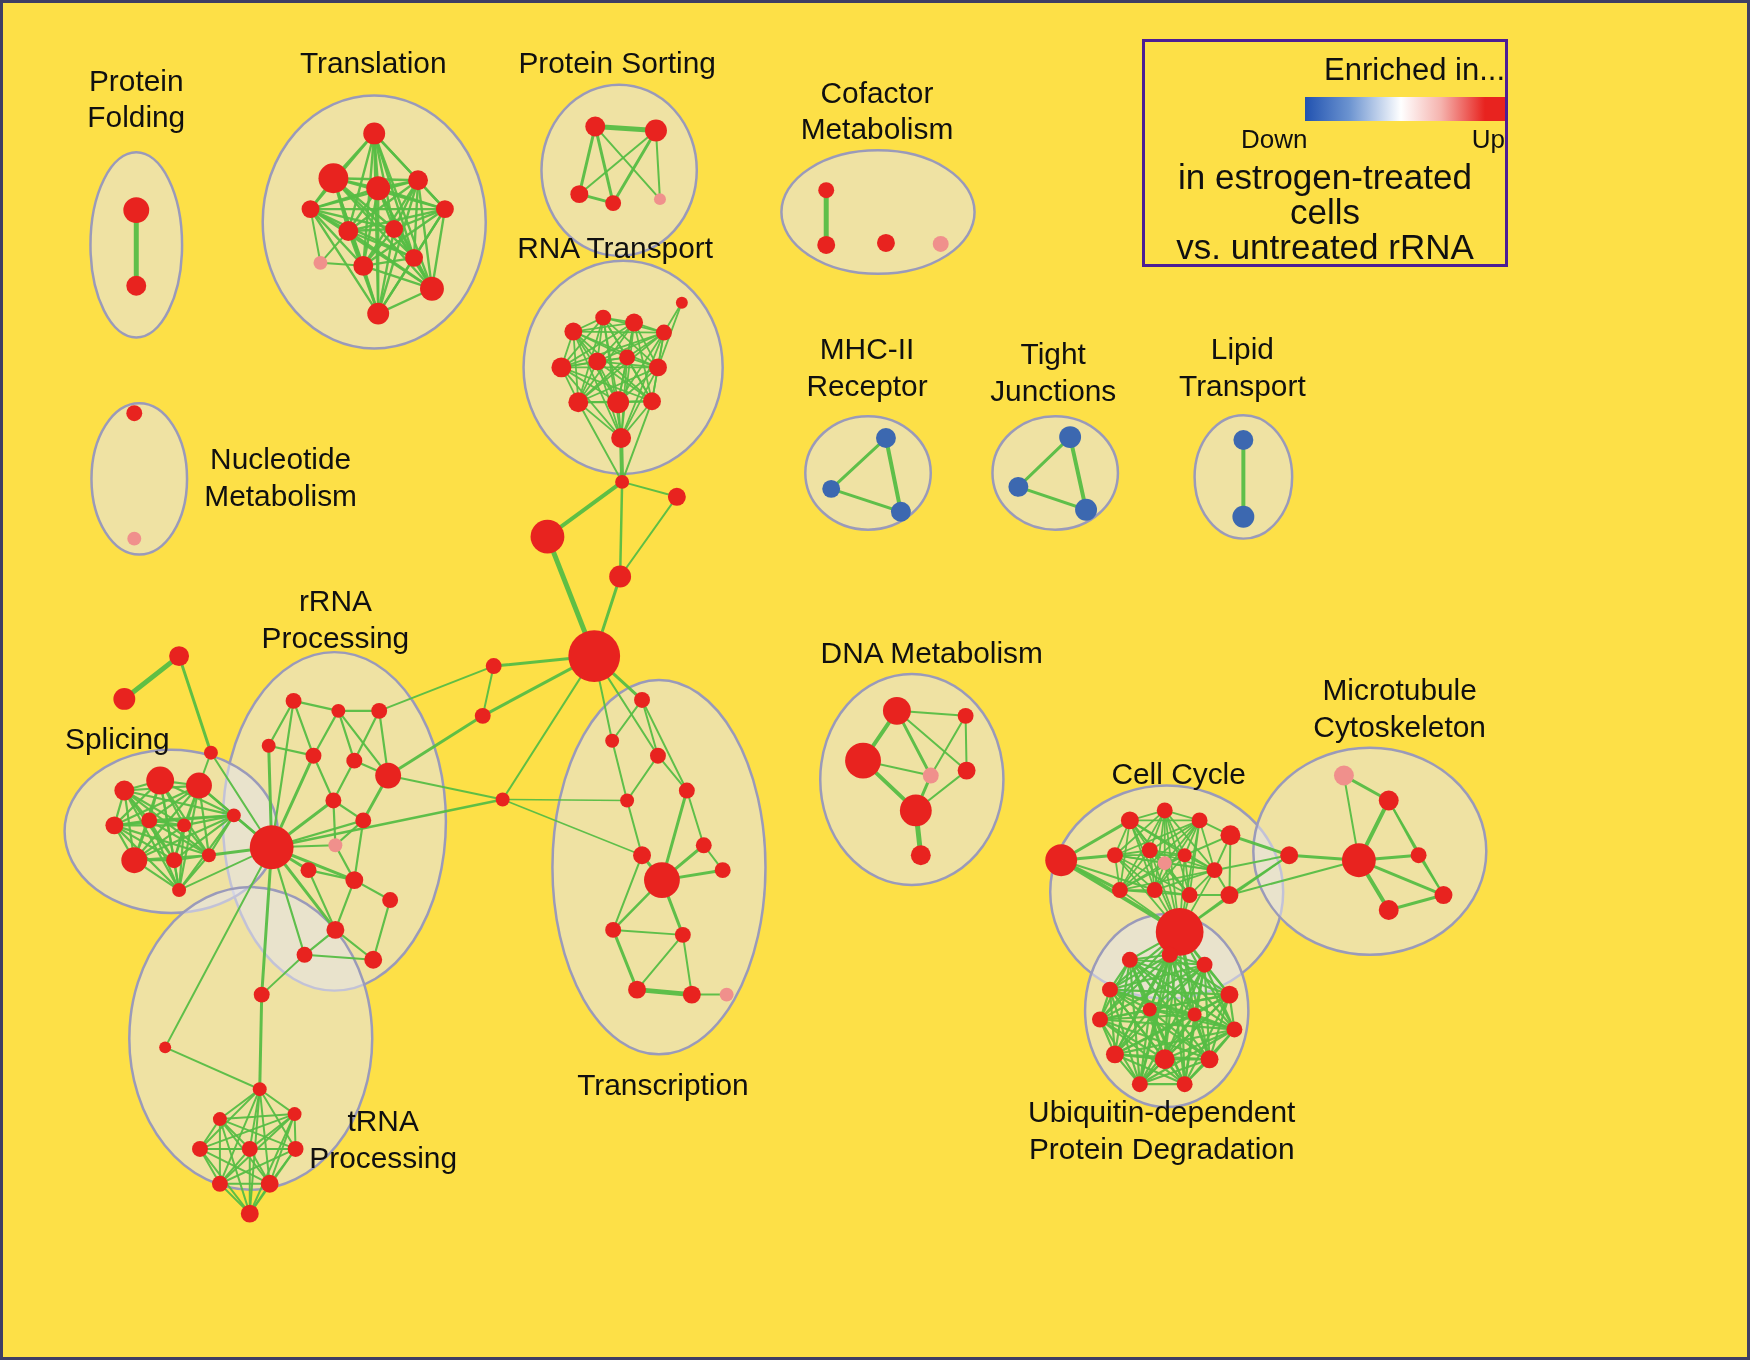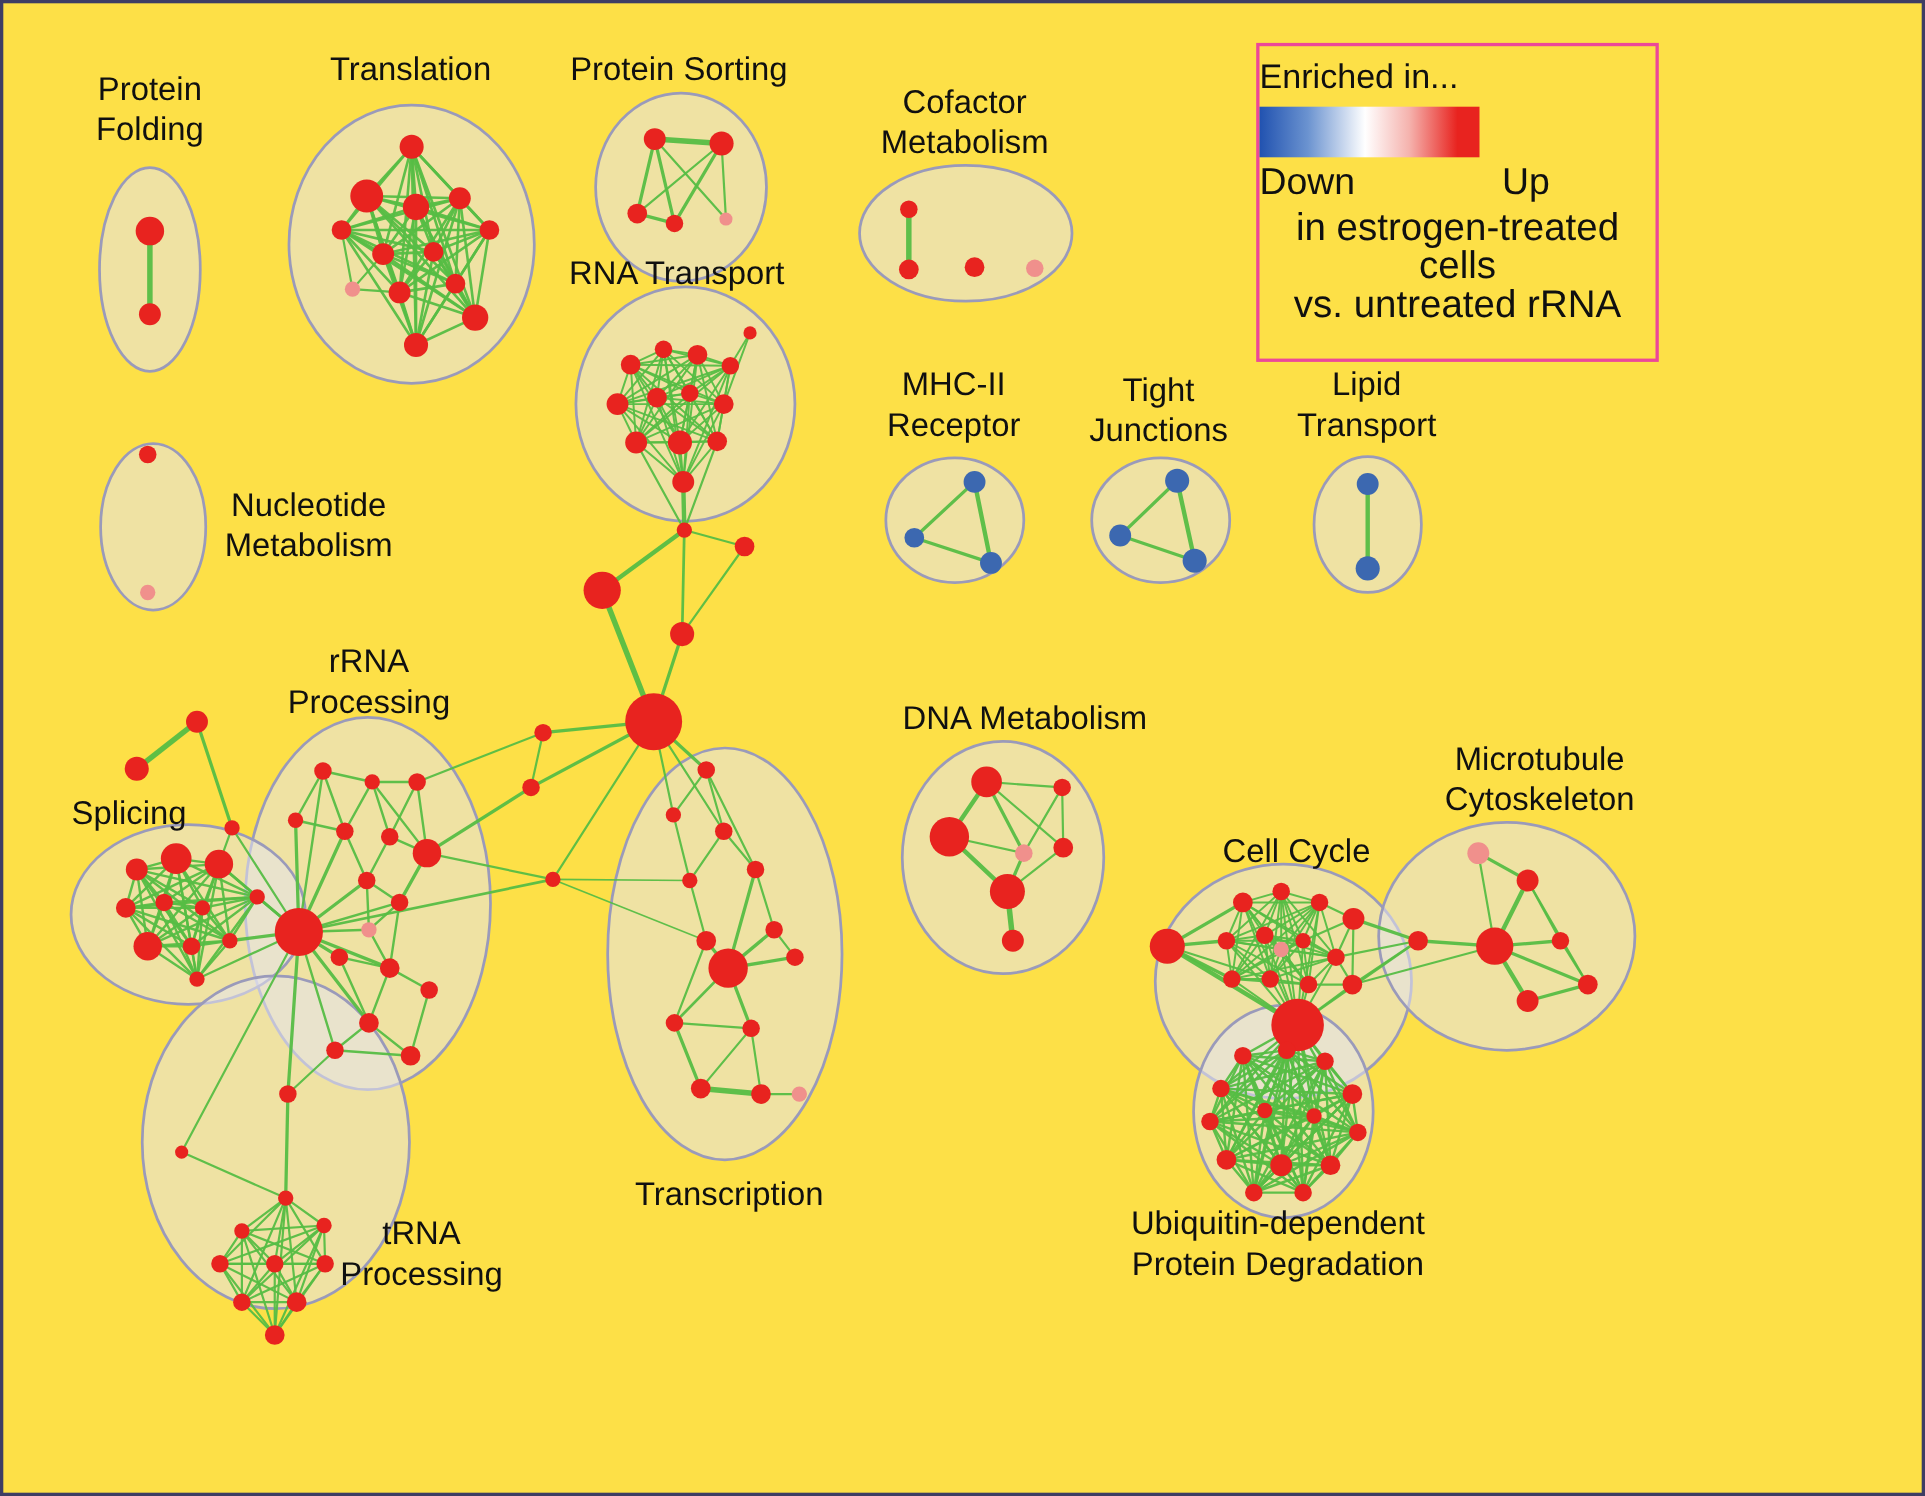--- a/index.html
+++ b/index.html
@@ -2,25 +2,25 @@
 <html><head>
 <meta charset="utf-8">
 <style>
   html,body{margin:0;padding:0;}
   body{width:1750px;height:1360px;font-family:"Liberation Sans",sans-serif;background:#c6c7e1;}
   #figure{position:relative;width:1750px;height:1360px;box-sizing:border-box;border:3px solid #3e3e64;background:#fde047;overflow:hidden;}
   #network-svg{position:absolute;left:0;top:0;width:100%;height:100%;}
   .cluster-ellipse{fill:#e4e4ee;fill-opacity:0.55;stroke:#9a9aba;stroke-width:2.5;}
   .edge{stroke:#56bd45;stroke-linecap:round;opacity:0.95;fill:none;}
   .cluster-label{font-size:30px;fill:#101010;text-anchor:middle;font-family:"Liberation Sans",sans-serif;}
-  .legend{position:absolute;left:1139px;top:36px;width:366px;height:290px;box-sizing:border-box;
-          border:3px solid #ec4899;display:flex;flex-direction:column;align-items:flex-start;color:#101010;}
+  .legend{position:absolute;left:1139px;top:36px;width:366px;height:228px;box-sizing:border-box;
+          border:3px solid #4c1d95;display:flex;flex-direction:column;align-items:flex-end;color:#101010;}
   .legend-title{font-size:31px;margin-top:10px;}
   .legend-gradient{width:200px;height:46px;margin-top:9px;}
-  .legend-endpoints{width:264px;display:flex;justify-content:space-between;font-size:34px;margin-top:3px;}
+  .legend-endpoints{width:264px;display:flex;justify-content:space-between;font-size:26px;margin-top:3px;}
   .legend-caption{font-size:35px;line-height:35px;text-align:center;margin-top:4px;}
 </style>
 </head>
 <body>
 
 <div id="figure">
   <svg id="network-svg" viewBox="0 0 1750 1360">
     <g id="g-clusters">
         <ellipse cx="133" cy="243" rx="46" ry="93" class="cluster-ellipse"></ellipse>
         <ellipse cx="372" cy="220" rx="112" ry="127" class="cluster-ellipse"></ellipse>

